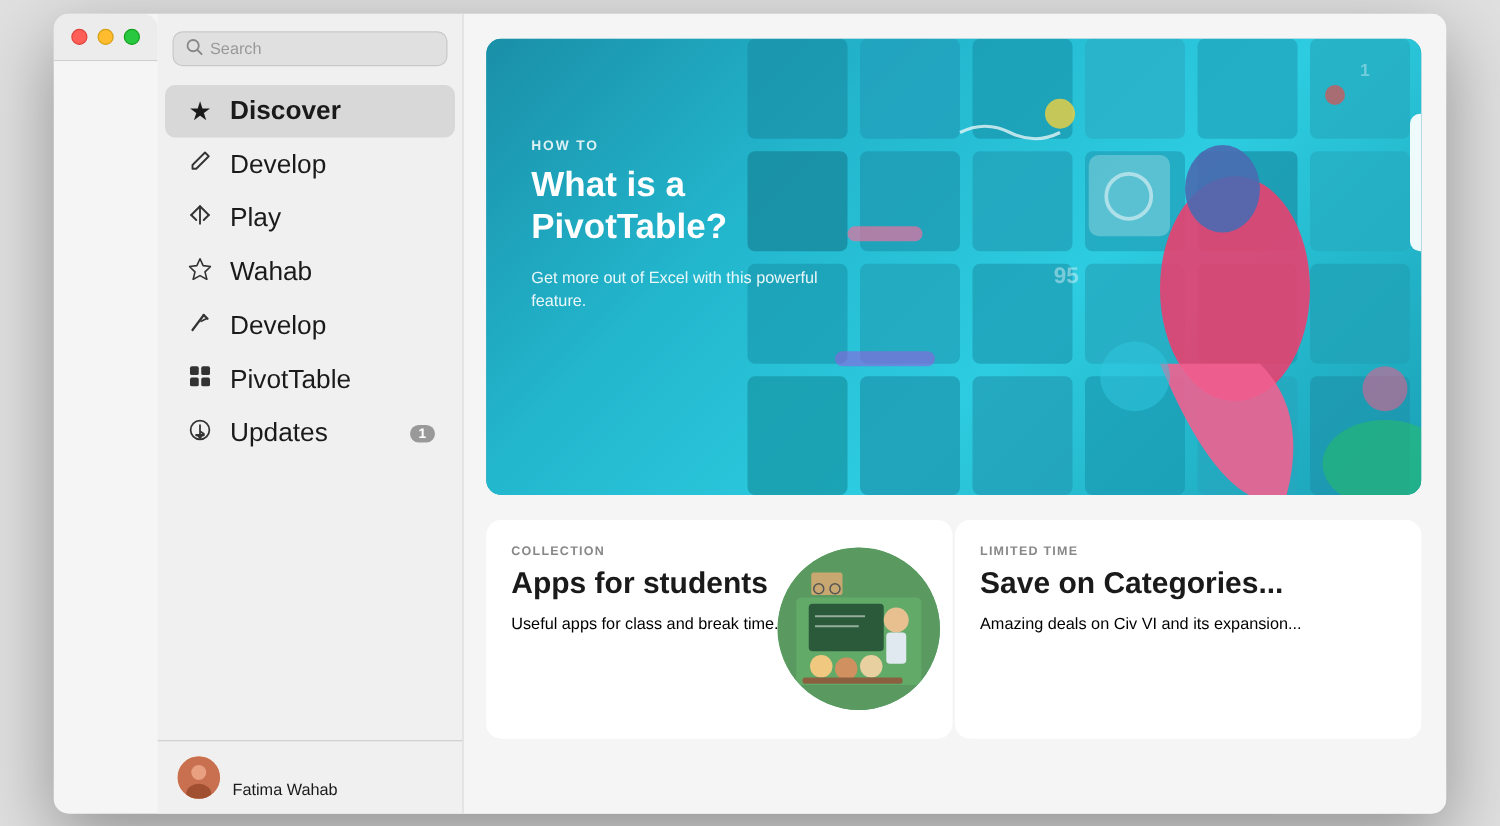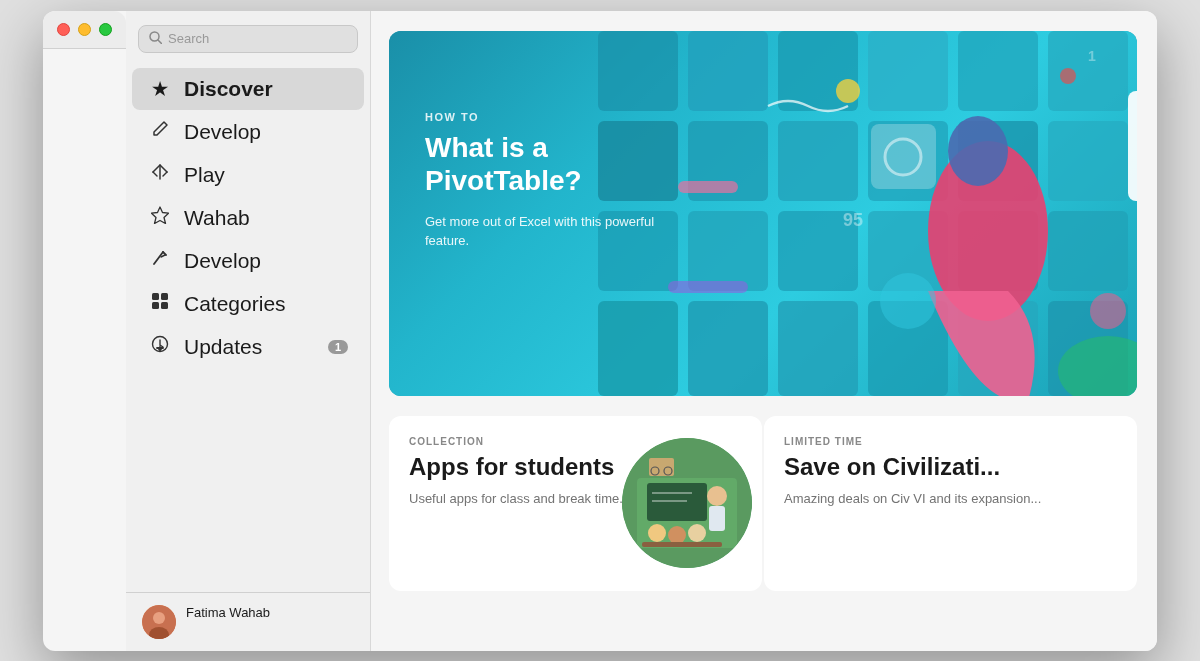--- a/index.html
+++ b/index.html
@@ -118,21 +118,21 @@
       font-weight: 600;
       border-radius: 10px;
       padding: 1px 7px;
       min-width: 20px;
       text-align: center;
     }
     .sidebar-footer {
       padding: 12px 16px;
       border-top: 1px solid #d0d0d0;
       display: flex;
-      align-items: flex-start;
+      align-items: flex-end;
       gap: 10px;
     }
     .avatar {
       width: 34px;
       height: 34px;
       border-radius: 50%;
       background: linear-gradient(135deg, #f0a070, #c06040);
       flex-shrink: 0;
       overflow: hidden;
       display: flex;
@@ -231,21 +231,21 @@
     }
     .card-title {
       font-size: 24px;
       font-weight: 700;
       color: #1a1a1a;
       line-height: 1.2;
       margin-bottom: 8px;
     }
     .card-desc {
       font-size: 13px;
-      color: #737373;
+      color: #000000;
       line-height: 1.5;
     }
     
     .card-illustration {
       position: absolute;
       right: 10px;
       top: 50%;
       transform: translateY(-50%);
       width: 130px;
       height: 130px;
@@ -345,21 +345,21 @@
 
         <div class="nav-item">
           <span class="nav-icon">
             <svg width="18" height="18" viewBox="0 0 18 18" fill="none">
               <rect x="1" y="1" width="7" height="7" rx="1.5" fill="#333"></rect>
               <rect x="10" y="1" width="7" height="7" rx="1.5" fill="#333"></rect>
               <rect x="1" y="10" width="7" height="7" rx="1.5" fill="#333"></rect>
               <rect x="10" y="10" width="7" height="7" rx="1.5" fill="#333"></rect>
             </svg>
           </span>
-          <span class="nav-label">Categories</span>
+          <span class="nav-label">PivotTable</span>
         </div>
 
         <div class="nav-item">
           <span class="nav-icon">
             <svg width="18" height="18" viewBox="0 0 18 18" fill="none">
               <circle cx="9" cy="9" r="7.5" stroke="#333" stroke-width="1.4"></circle>
               <path d="M9 5V10L12 12" stroke="#333" stroke-width="1.4" stroke-linecap="round"></path>
               <path d="M6 13H12" stroke="#333" stroke-width="1.8" stroke-linecap="round"></path>
               <path d="M9 11V15" stroke="#333" stroke-width="1.4" stroke-linecap="round"></path>
               <path d="M7 13L9 15.5L11 13" stroke="#333" stroke-width="1.4" stroke-linecap="round" stroke-linejoin="round"></path>
@@ -502,21 +502,21 @@
 
               <rect x="27" y="20" width="25" height="18" rx="2" fill="#c8a870"></rect>
               <circle cx="33" cy="33" r="4" stroke="#555" stroke-width="1.2" fill="none"></circle>
               <circle cx="46" cy="33" r="4" stroke="#555" stroke-width="1.2" fill="none"></circle>
             </svg>
           </div>
         </div>
 
         <div class="card">
           <div class="card-eyebrow">LIMITED TIME</div>
-          <div class="card-title">Save on Civilizati...</div>
+          <div class="card-title">Save on Categories...</div>
           <div class="card-desc">Amazing deals on Civ VI and its expansion...</div>
         </div>
 
       </div>
 
     </div>
   </div>
 </div>
 
 </body></html>

